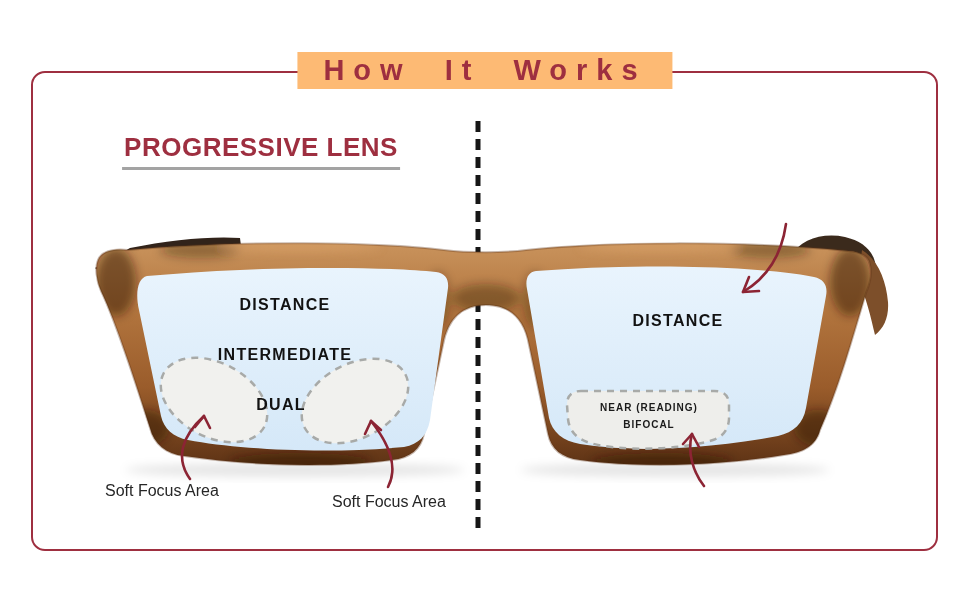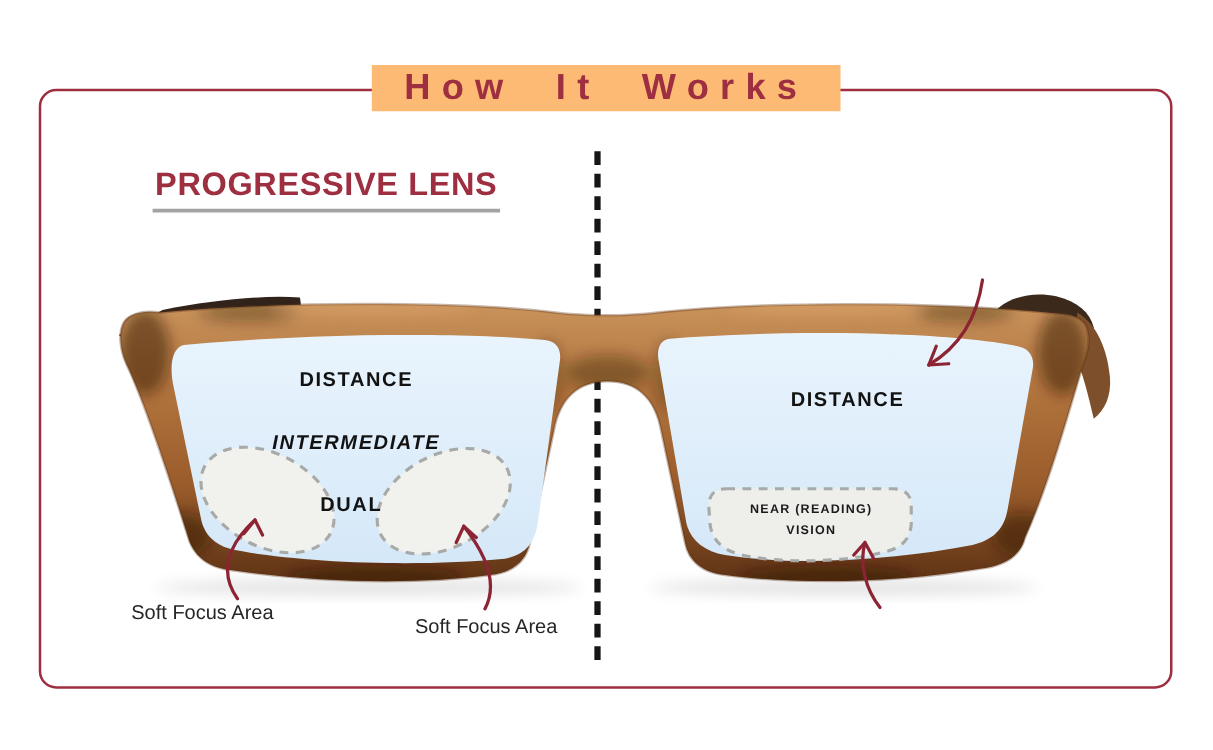--- a/index.html
+++ b/index.html
@@ -22,21 +22,21 @@
     font-size:26px;font-weight:700;letter-spacing:.5px;color:#9e2f40;
     border-bottom:3px solid #a3a3a3;padding:0 2px 4px 2px;
   }
   .heading-left{left:261px;}
   .heading-right{left:706px;}
   .lens-label{
     position:absolute;transform:translateX(-50%);white-space:nowrap;z-index:4;
     font-size:16px;font-weight:700;letter-spacing:1.3px;color:#121212;
   }
   .lbl-distance-left{left:285px;top:296px;}
-  .lbl-intermediate{left:285px;top:346px;font-style:italic;}
+  .lbl-intermediate{left:285px;top:346px;}
   .lbl-near{left:281px;top:396px;}
   .lbl-distance-right{left:678px;top:312px;}
   .reading-label{
     position:absolute;left:649px;top:399px;transform:translateX(-50%);text-align:center;
     z-index:4;font-size:10px;font-weight:700;letter-spacing:1px;line-height:17px;color:#1a1a1a;
     white-space:nowrap;
   }
   .caption{
     position:absolute;z-index:4;font-size:16px;color:#262626;white-space:nowrap;
   }
@@ -156,21 +156,21 @@
 
   <div class="section-heading heading-left">PROGRESSIVE LENS</div>
 
   <div class="lens-label lbl-distance-left">DISTANCE</div>
   <div class="lens-label lbl-intermediate">INTERMEDIATE</div>
   <div class="lens-label lbl-near">DUAL</div>
 
   <div class="lens-label lbl-distance-right">DISTANCE</div>
   <div class="reading-label">
     <div>NEAR (READING)</div>
-    <div>VISION</div>
+    <div>BIFOCAL</div>
   </div>
 
   <div class="caption cap-soft-left">Soft Focus Area</div>
   <div class="caption cap-soft-right">Soft Focus Area</div>
 
   <div class="annotation anno-top">
   </div>
 
 </div>
 

